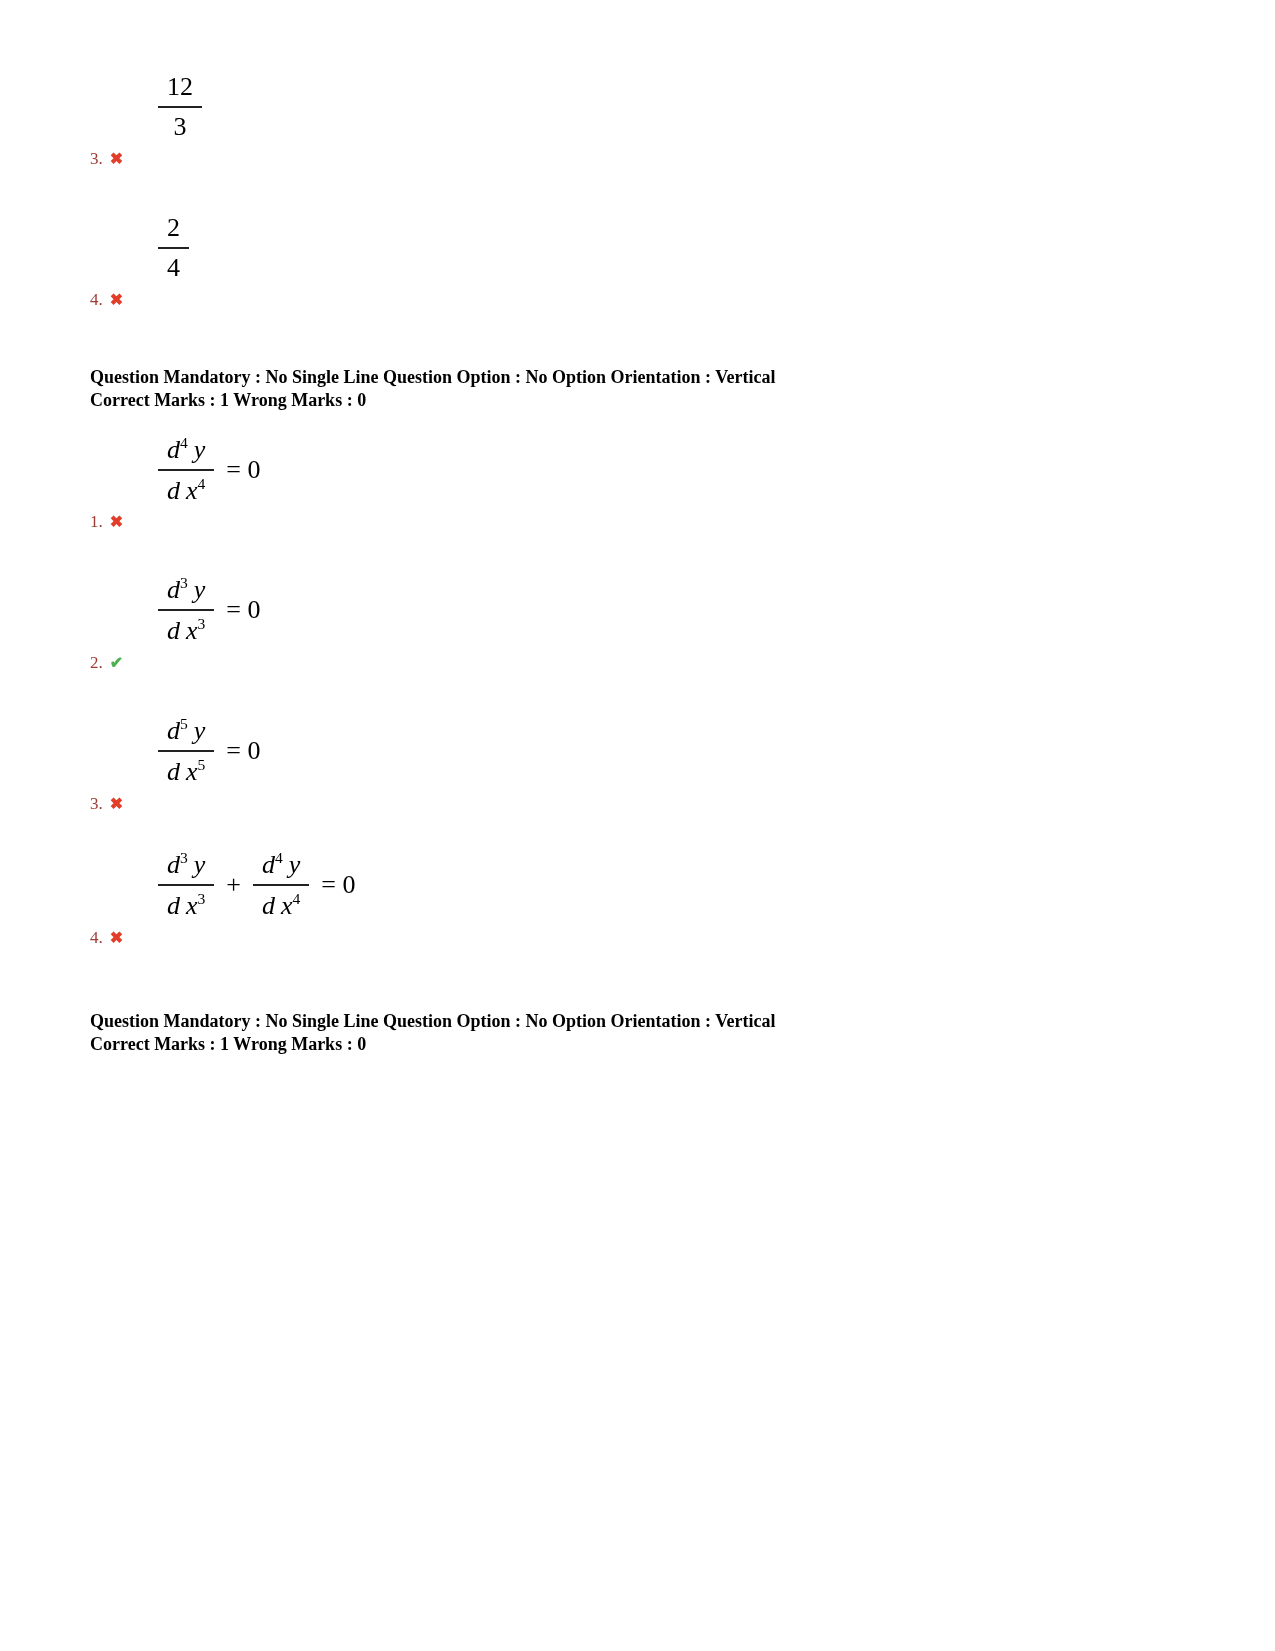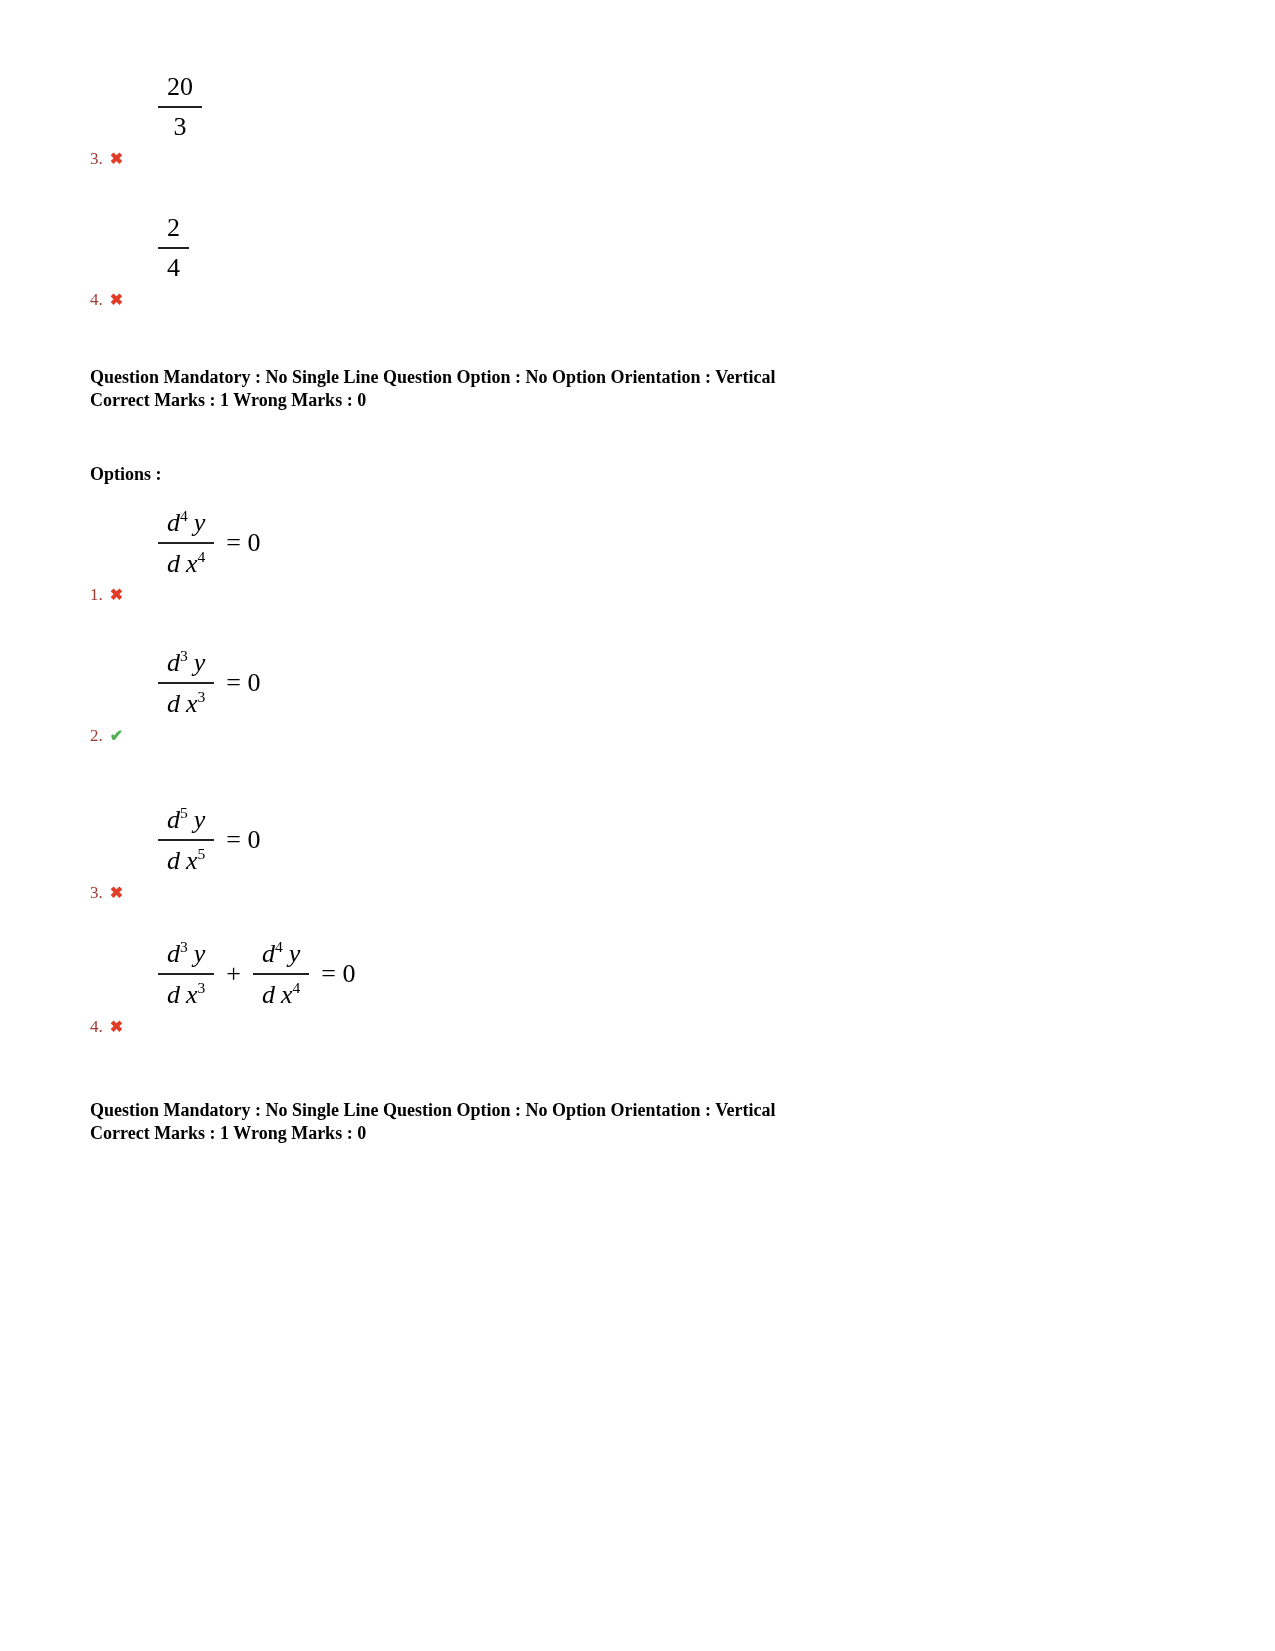--- a/index.html
+++ b/index.html
@@ -44,34 +44,34 @@
   .question-line .inline-math{margin:0 12px;}
   
   .urdu-line{
     direction:rtl;text-align:right;padding-right:150px;
     font-size:20px;font-family:"DejaVu Sans",sans-serif;
   }
   .urdu-line .inline-math{font-family:"Liberation Serif",serif;font-size:22px;margin:0 10px;}
   .options-label{font-weight:bold;font-size:18px;}
   
   .mt22{margin-top:22px}.mt28{margin-top:28px}.mt36{margin-top:36px}
-  .mt40{margin-top:59px}.mt42{margin-top:42px}.mt44{margin-top:44px}
+  .mt40{margin-top:43px}.mt42{margin-top:42px}.mt44{margin-top:44px}
   .mt48{margin-top:48px}.mt52{margin-top:52px}.mt56{margin-top:56px}
   .mt62{margin-top:62px}
 </style>
 </head>
 <body>
 
 <div class="page">
 
   <section>
     <div class="option-block">
       <div class="formula-line">
           <span class="frac">
-            <span class="num"><span class="mo">20</span></span>
+            <span class="num"><span class="mo">12</span></span>
             <span class="den"><span class="mo">3</span></span>
           </span>
         </div>
       <div class="mark-line">
         <span class="opt-num">3.</span><span class="mark wrong">✖</span>
       </div>
     </div>
     <div class="option-block mt44">
       <div class="formula-line">
           <span class="frac">
@@ -86,21 +86,20 @@
   </section>
 
   <section>
     <div class="meta mt56">
       <div>Question Mandatory : No Single Line Question Option : No Option Orientation : Vertical</div>
       <div>Correct Marks : 1 Wrong Marks : 0</div>
     </div>
 
 
 
-    <div class="options-label mt52">Options :</div>
 
     <div class="option-block mt22">
       <div class="formula-line">
           <span class="frac">
             <span class="num"><span class="mi">d<sup>4</sup></span><span class="mi">y</span></span>
             <span class="den"><span class="mi">d</span><span class="mi">x<sup>4</sup></span></span>
           </span>
           <span class="mo">= 0</span>
         </div>
       <div class="mark-line">

